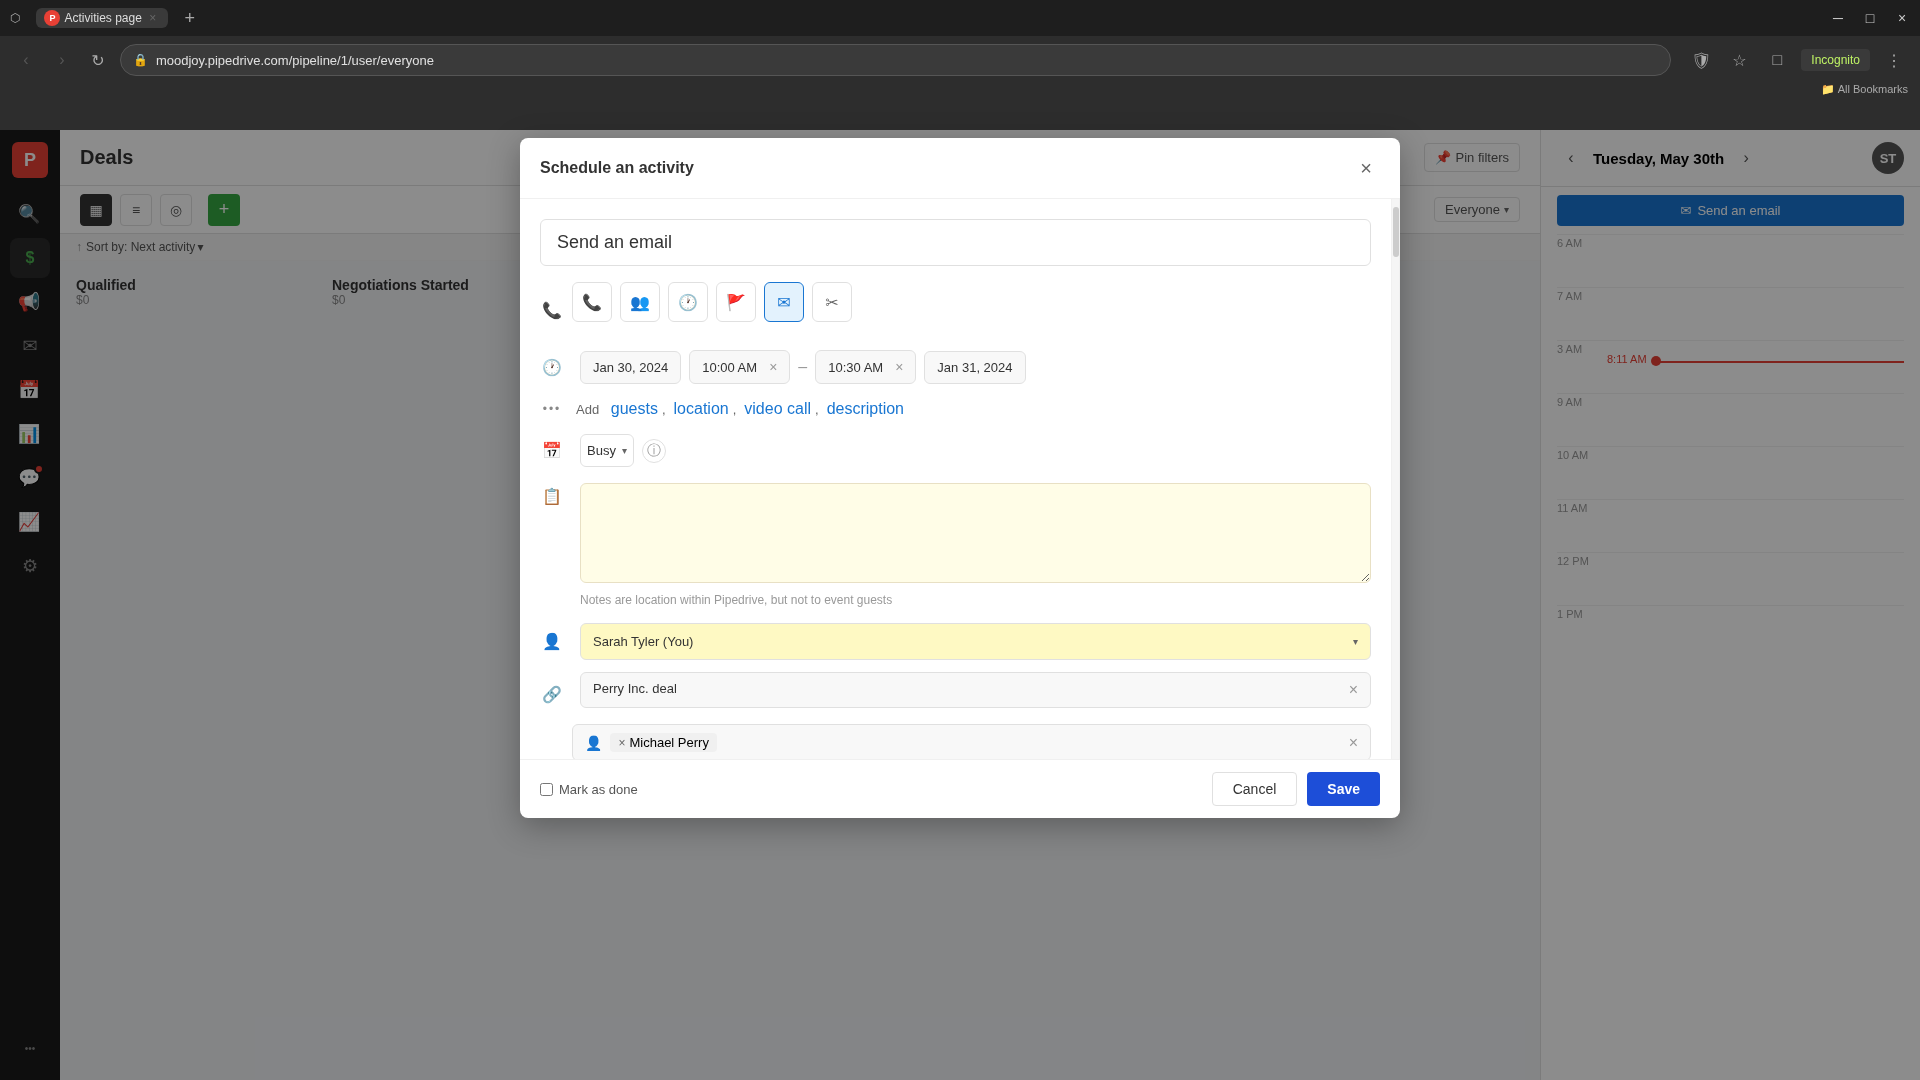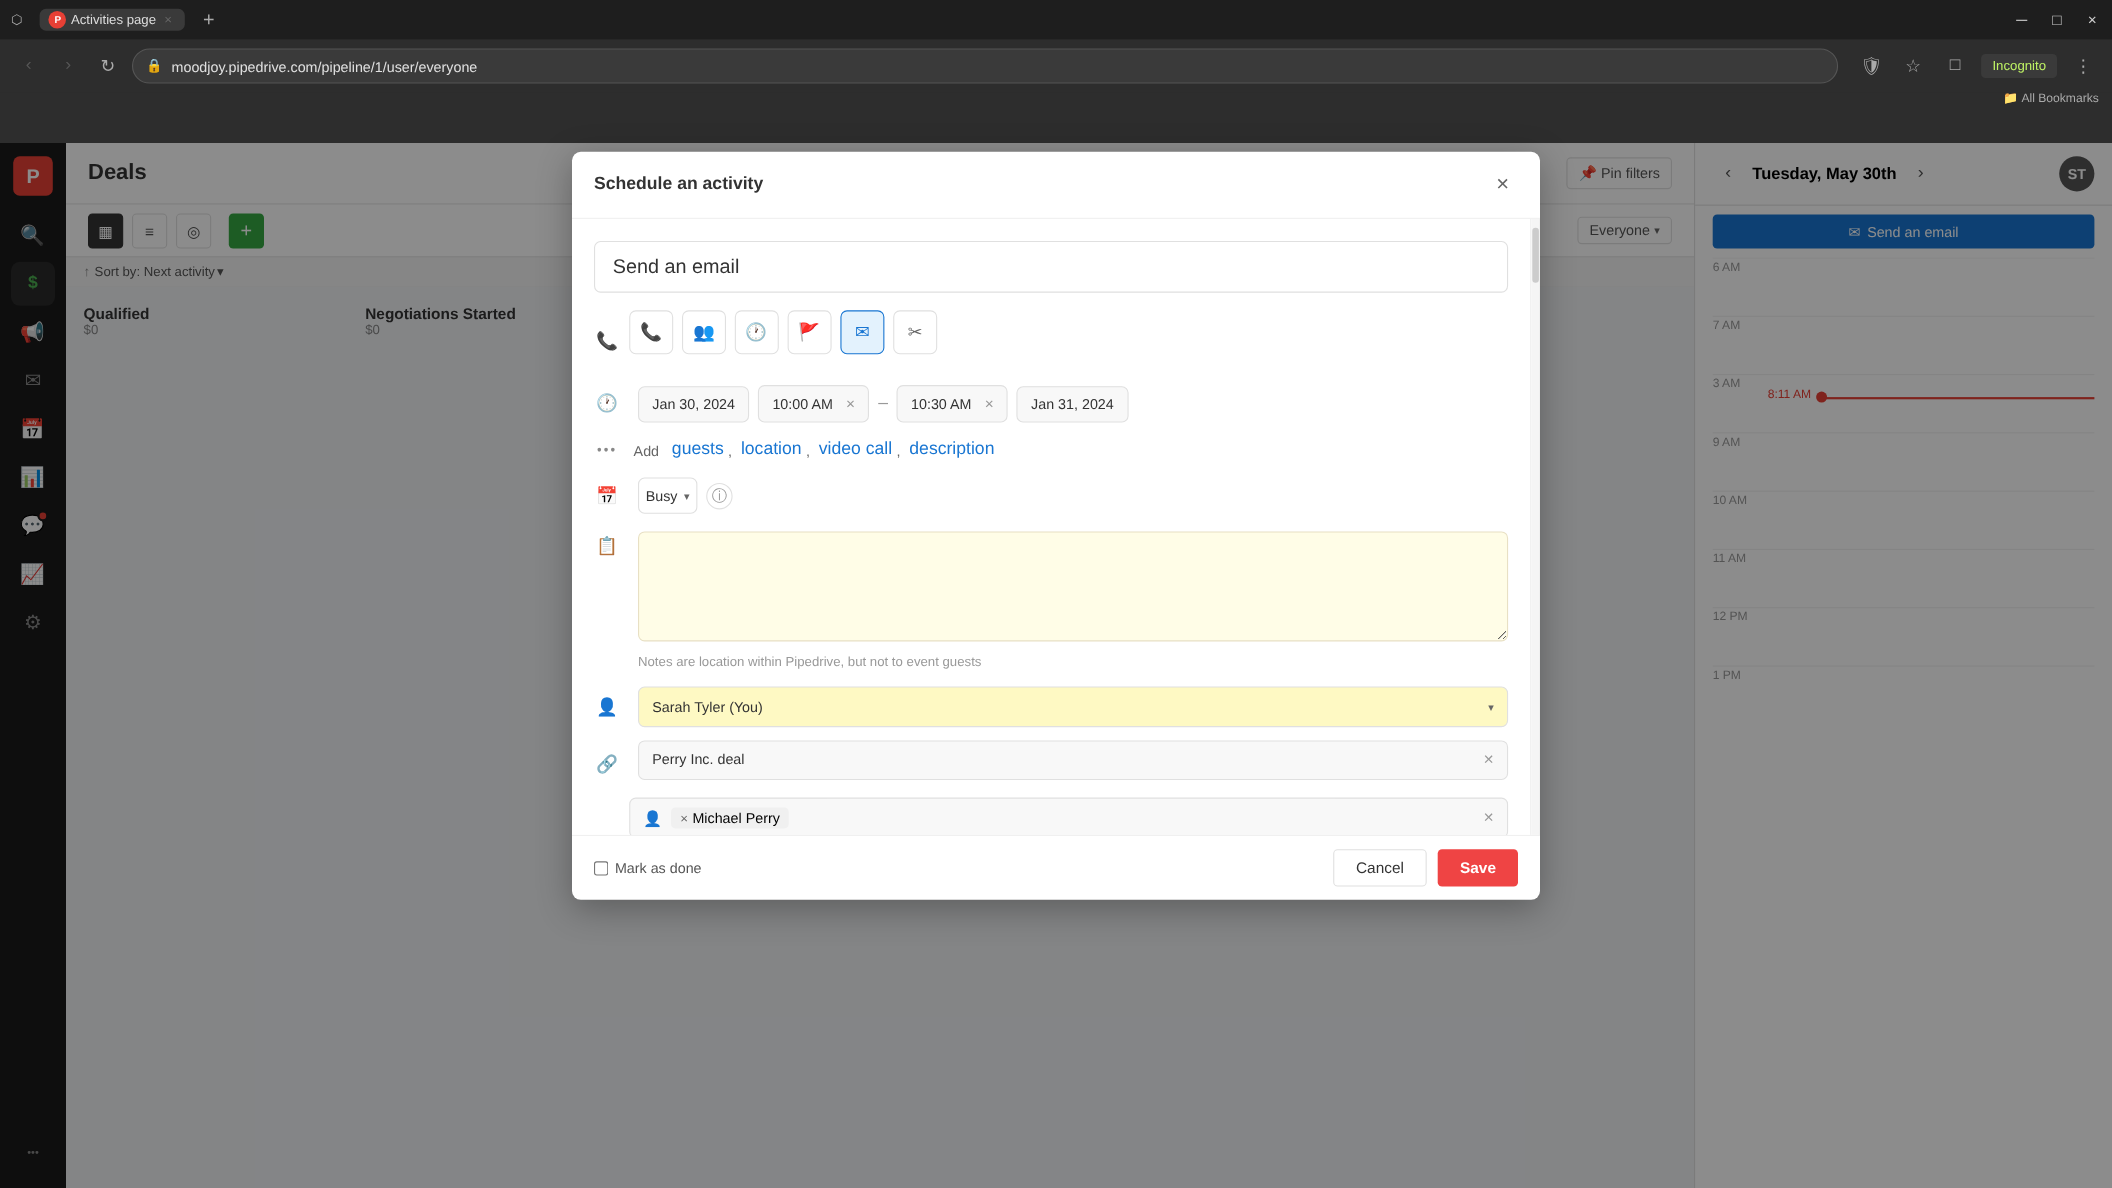--- a/index.html
+++ b/index.html
@@ -97,21 +97,21 @@
 
     
     .person-tag { display: inline-flex; align-items: center; gap: 4px; background: #f0f0f0; border-radius: 4px; padding: 2px 8px; font-size: 13px; }
     .person-tag-remove { background: none; border: none; cursor: pointer; color: #666; font-size: 12px; }
 
     
     .modal-footer { padding: 12px 20px; border-top: 1px solid #f0f0f0; display: flex; align-items: center; gap: 12px; }
     .mark-done-checkbox { display: flex; align-items: center; gap: 6px; font-size: 13px; color: #555; }
     .footer-actions { margin-left: auto; display: flex; gap: 10px; }
     .cancel-btn { background: none; border: 1px solid #e0e0e0; border-radius: 4px; padding: 8px 20px; cursor: pointer; font-size: 14px; color: #333; }
-    .save-btn { background: #ef4444; color: white; border: none; border-radius: 4px; padding: 8px 20px; cursor: pointer; font-size: 14px; font-weight: 600; text-align: center; }
+    .save-btn { background: #1d4ed8; color: white; border: none; border-radius: 4px; padding: 8px 20px; cursor: pointer; font-size: 14px; font-weight: 600; text-align: center; }
 
     
     .notif-dot { position: absolute; top: 6px; right: 6px; width: 10px; height: 10px; background: #e84035; border-radius: 50%; border: 2px solid #1a1a1a; font-size: 7px; color: white; display: flex; align-items: center; justify-content: center; }
 
     
     .user-avatar { width: 32px; height: 32px; background: #555; border-radius: 50%; display: flex; align-items: center; justify-content: center; color: white; font-size: 13px; font-weight: 600; }
 
     .modal-outer { display: flex; position: absolute; top: 130px; left: 0; right: 0; bottom: 0; z-index: 200; }
     .modal-backdrop { position: absolute; top: 0; left: 0; right: 0; bottom: 0; background: rgba(0,0,0,0.45); }
     .modal-wrapper { position: absolute; top: 0; left: 0; right: 0; bottom: 0; display: flex; align-items: flex-start; justify-content: center; padding-top: 8px; }

